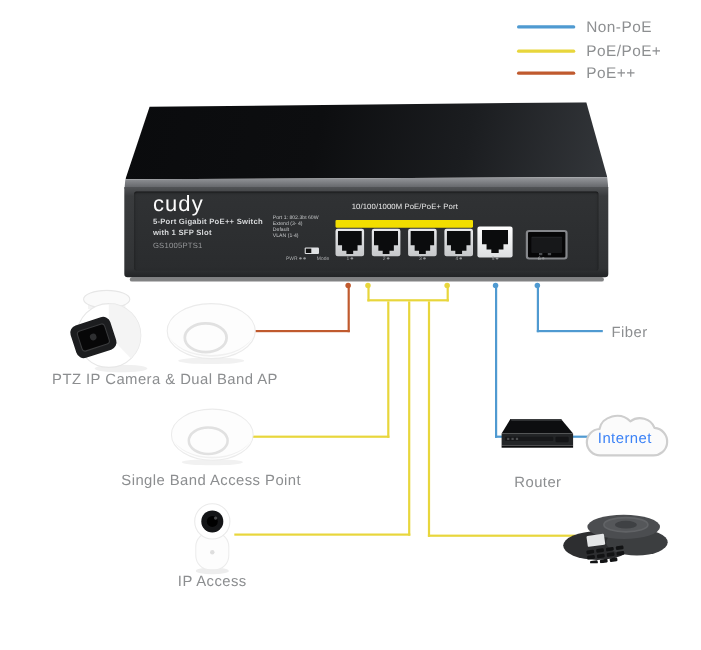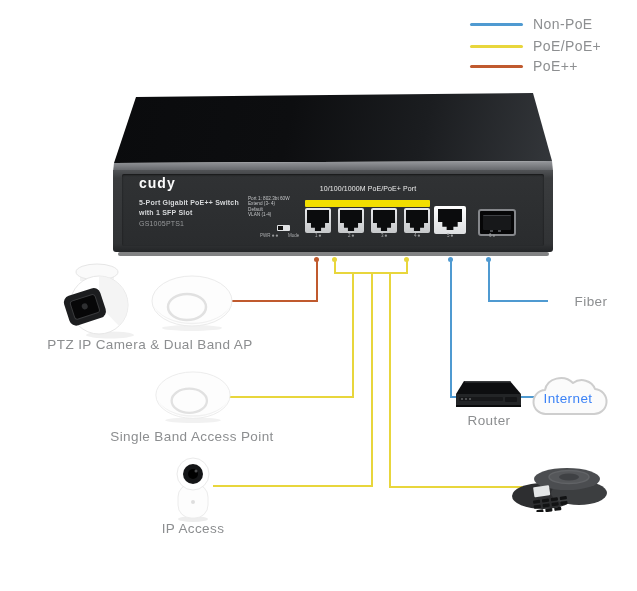--- a/index.html
+++ b/index.html
@@ -26,21 +26,21 @@
     background:linear-gradient(#97999d,#5c5e62);
     clip-path:polygon(2px 2px,440px 0px,441px 10px,1px 11px);}
   .sw-front{position:absolute;left:1px;top:78px;width:440px;height:82px;
     background:linear-gradient(180deg,#515356 0%,#3a3c3e 10%,#313335 90%,#222426 100%);
     border-radius:0 0 3px 3px;}
   .sw-panel{position:absolute;left:9px;right:9px;top:4px;bottom:6px;
     background:linear-gradient(180deg,#303234,#2a2c2e);border-radius:2px;
     box-shadow:inset 0 1px 2px rgba(0,0,0,.6);}
   .sw-shadow{position:absolute;left:6px;top:160px;width:431px;height:4px;background:#1a1b1d;border-radius:2px;opacity:.55;}
 
-  .cudy-logo{position:absolute;left:26px;top:5px;font-size:14px;font-weight:bold;color:#fbfbfb;letter-spacing:1px;}
+  .cudy-logo{position:absolute;left:26px;top:5px;font-size:20px;font-weight:normal;color:#fbfbfb;letter-spacing:1px;}
   .sw-line{position:absolute;font-size:7px;font-weight:bold;color:#d6d8da;letter-spacing:.2px;white-space:nowrap;}
   .sw-model{color:#97999b;font-weight:normal;}
   .dip-text{position:absolute;left:135px;top:26px;width:70px;font-size:6px;line-height:7px;color:#c2c4c6;
     transform:scale(.78);transform-origin:left top;white-space:nowrap;}
   .dip-toggle{position:absolute;left:164px;top:55px;width:13px;height:6px;background:#dfe1e3;border-radius:1px;}
   .dip-toggle::after{content:"";position:absolute;left:1px;top:1px;width:5px;height:4px;background:#111;}
   .banner-text{position:absolute;left:173px;top:15px;width:164px;text-align:center;font-size:7px;color:#ececec;
     letter-spacing:.1px;white-space:nowrap;}
   .poe-strip{position:absolute;left:192px;top:30px;width:125px;height:7px;border-radius:1px;}
   .port{position:absolute;top:38px;width:26px;height:25px;background:linear-gradient(#e9eaec,#c6c8ca);border-radius:2px;}
@@ -243,16 +243,16 @@
             <rect x="39" y="44" width="7" height="3.4" rx="1"></rect>
             <rect x="48" y="44" width="7" height="3.4" rx="1"></rect>
         </g>
       </g>
     </svg>
   </div>
 
   <div class="dev-label" style="left:92px;top:429px;width:200px;">Single Band Access Point</div>
   <div class="dev-label" style="left:30px;top:337px;width:240px;">PTZ IP Camera &amp; Dual Band AP</div>
   <div class="dev-label" style="left:133px;top:521px;width:120px;">IP Access</div>
-  <div class="dev-label" style="left:454px;top:413px;width:70px;">Router</div>
-  <div class="dev-label" style="left:556px;top:294px;width:70px;text-align:center;">Fiber</div>
+  <div class="dev-label" style="left:454px;top:431px;width:70px;">Router</div>
+  <div class="dev-label" style="left:556px;top:294px;width:70px;text-align:left;">Fiber</div>
 
 </div>
 
 </body></html>

